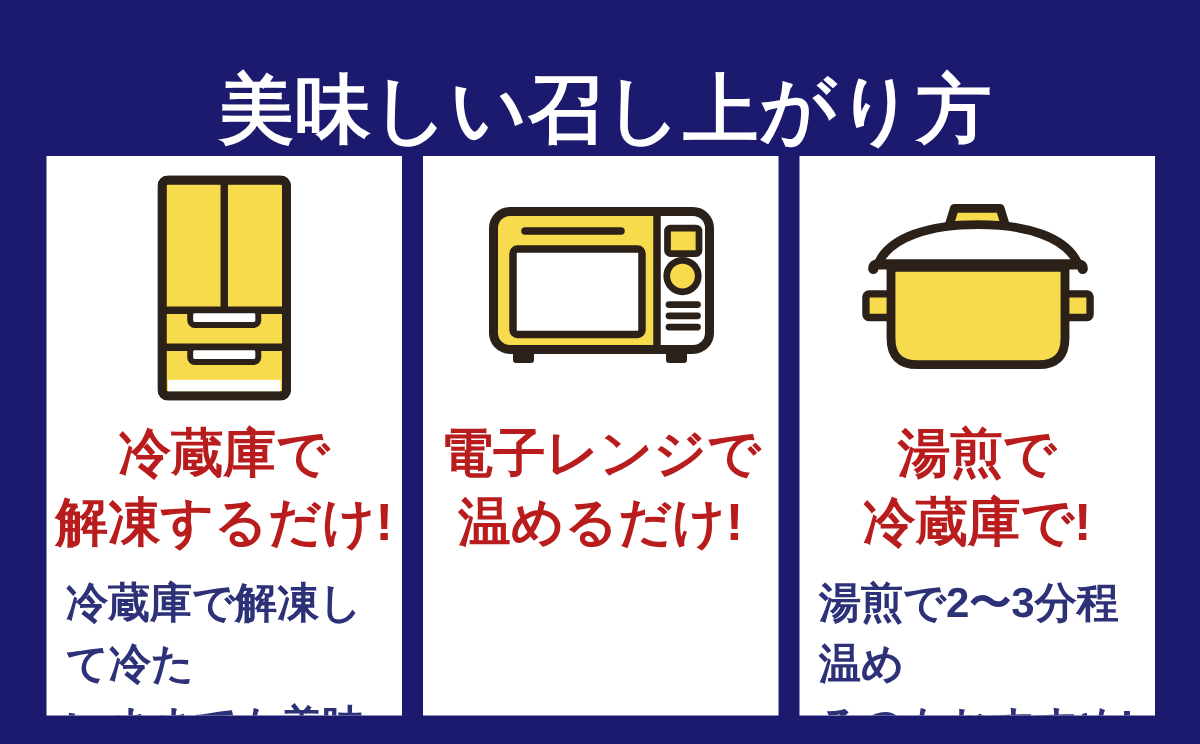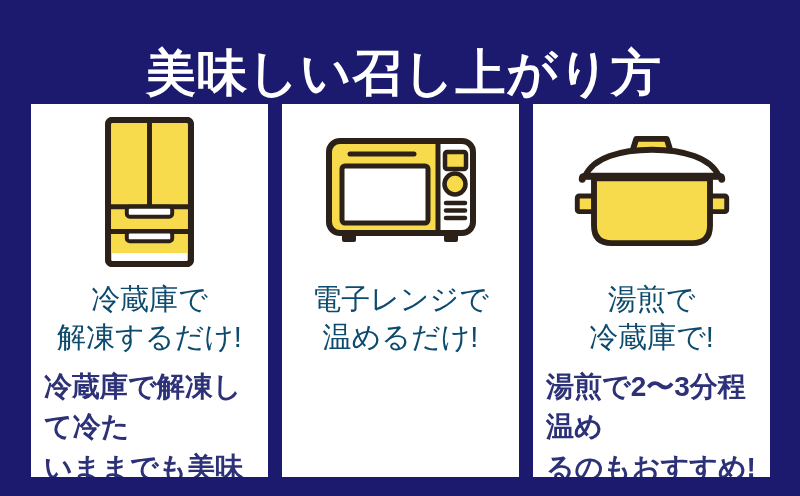--- a/index.html
+++ b/index.html
@@ -27,22 +27,22 @@
     flex: 1 1 0; background: #ffffff;
     display: flex; flex-direction: column; align-items: center;
     overflow: hidden;
   }
   .icon-box {
     height: 160px; margin-top: 8px; flex: 0 0 auto;
     display: flex; align-items: center; justify-content: center;
   }
   .heading {
     margin: 8px 0 0; padding: 0 4px;
-    font-size: 29px; line-height: 1.32; font-weight: 400;
-    color: #0c4a6e; text-align: center;
+    font-size: 35px; line-height: 1.32; font-weight: 700;
+    color: #b91c1c; text-align: center;
     white-space: pre-line; letter-spacing: 0px;
   }
   .card-body {
     margin: 10px 0 0; width: 100%; box-sizing: border-box;
     padding: 0 13px;
     font-size: 28px; line-height: 1.45; font-weight: 600;
     color: #2c3178; text-align: left;
     white-space: pre-line;
   }
   svg .ol   { stroke: #2b2119; fill: none; }

